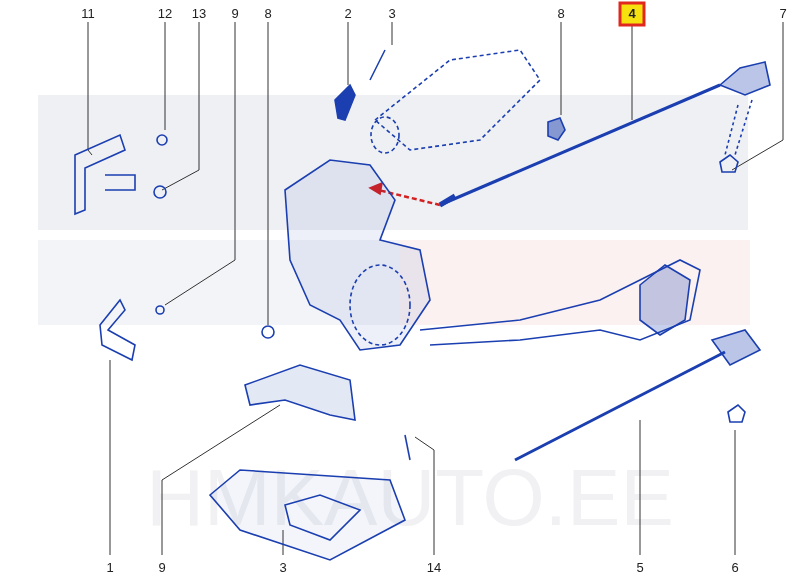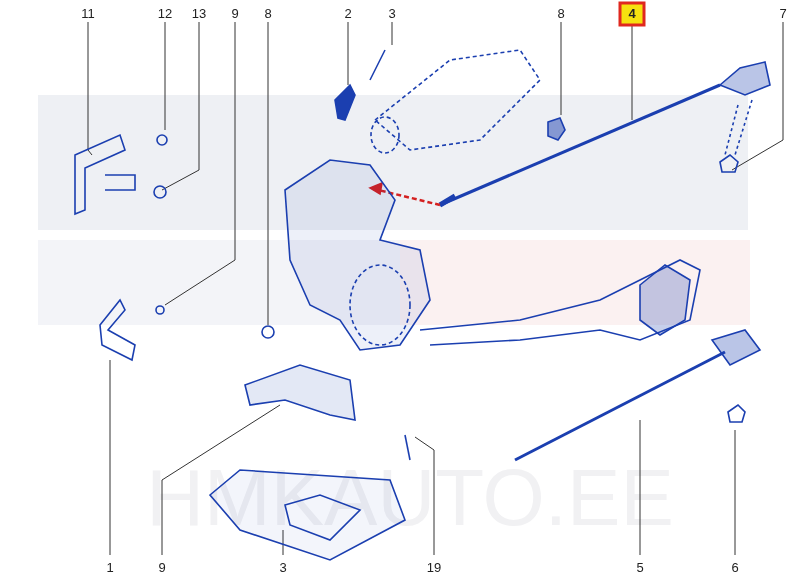--- a/index.html
+++ b/index.html
@@ -97,16 +97,16 @@
   <div class="callout" style="left:392px;top:6px">3</div>
   <div class="callout" style="left:561px;top:6px">8</div>
   <div class="callout" style="left:632px;top:6px;font-weight:bold">4</div>
   <div class="callout" style="left:783px;top:6px">7</div>
 </div>
 
 <div id="callouts-bottom">
   <div class="callout" style="left:110px;top:560px">1</div>
   <div class="callout" style="left:162px;top:560px">9</div>
   <div class="callout" style="left:283px;top:560px">3</div>
-  <div class="callout" style="left:434px;top:560px">19</div>
+  <div class="callout" style="left:434px;top:560px">14</div>
   <div class="callout" style="left:640px;top:560px">5</div>
   <div class="callout" style="left:735px;top:560px">6</div>
 </div>
 
 </body></html>

